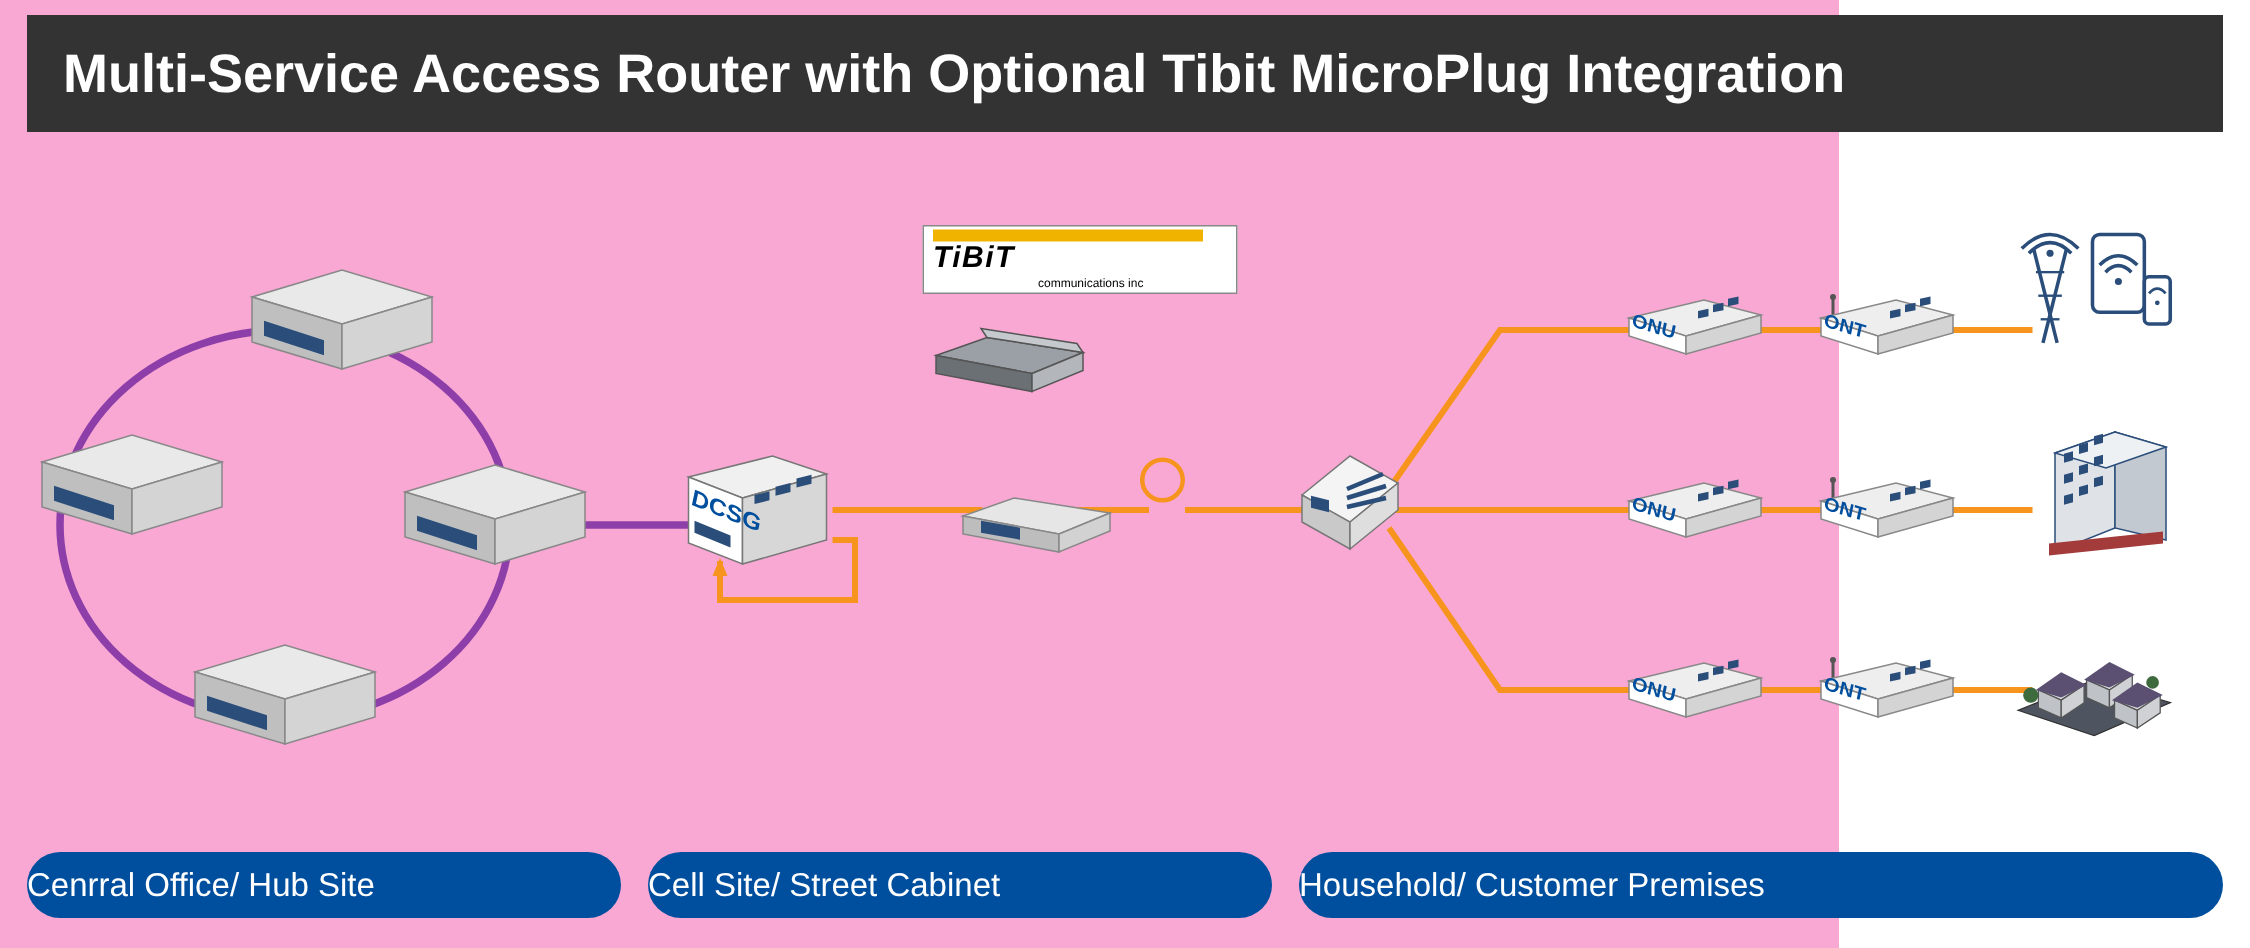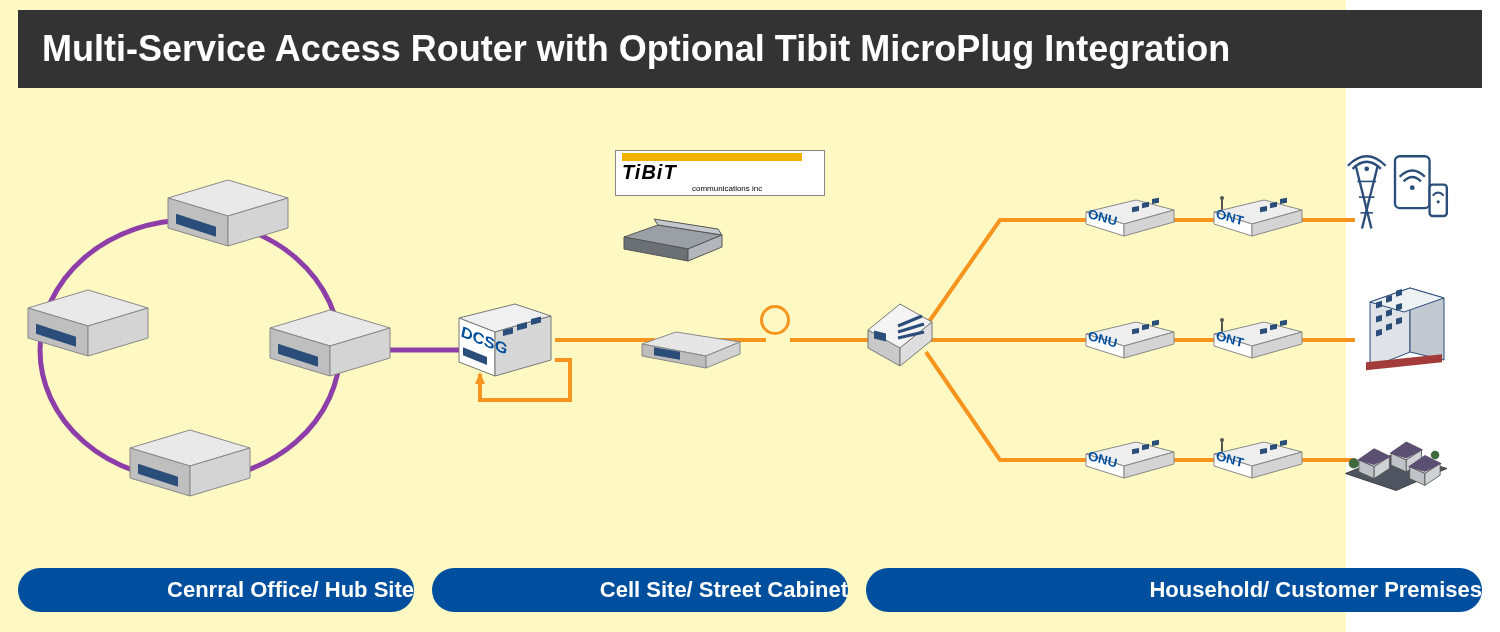--- a/index.html
+++ b/index.html
@@ -3,23 +3,23 @@
 <meta charset="utf-8">
 <style>
   * { box-sizing: border-box; }
   body {
     margin: 0;
     font-family: Arial, Helvetica, sans-serif;
     background: #ffffff;
   }
   .canvas {
     position: relative;
-    width: 1346px;
+    width: 1226px;
     height: 632px;
-    background: #fef9c3;
+    background: #f9a8d4;
   }
   .title-bar {
     position: absolute;
     left: 18px; top: 10px;
     width: 1464px; height: 78px;
     background: #333333;
     color: #ffffff;
     font-size: 36px;
     font-weight: bold;
     display: flex;
@@ -33,23 +33,23 @@
     pointer-events: none;
   }
   .pill {
     position: absolute;
     height: 44px;
     background: #004f9e;
     color: #ffffff;
     border-radius: 22px;
     display: flex;
     align-items: center;
-    justify-content: flex-end;
+    justify-content: flex-start;
     font-size: 22px;
-    font-weight: bold;
+    font-weight: normal;
     white-space: nowrap;
   }
   .pill-a { left: 18px;  top: 568px; width: 396px; }
   .pill-b { left: 432px; top: 568px; width: 416px; }
   .pill-c { left: 866px; top: 568px; width: 616px; }
 
   
   .server { position: absolute; width: 140px; height: 90px; }
   .server svg { width: 100%; height: 100%; }
 

